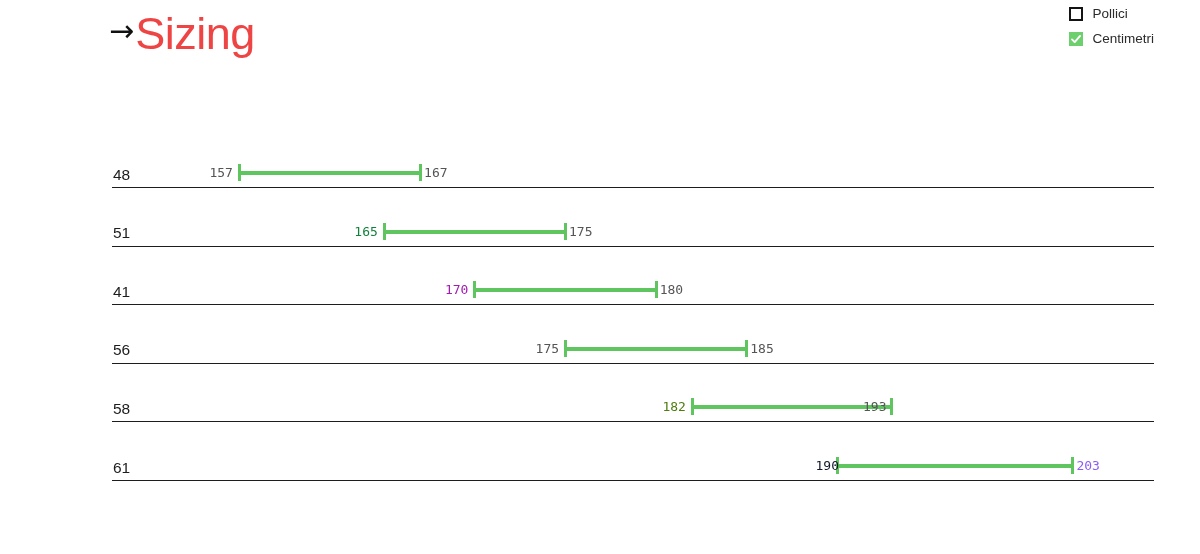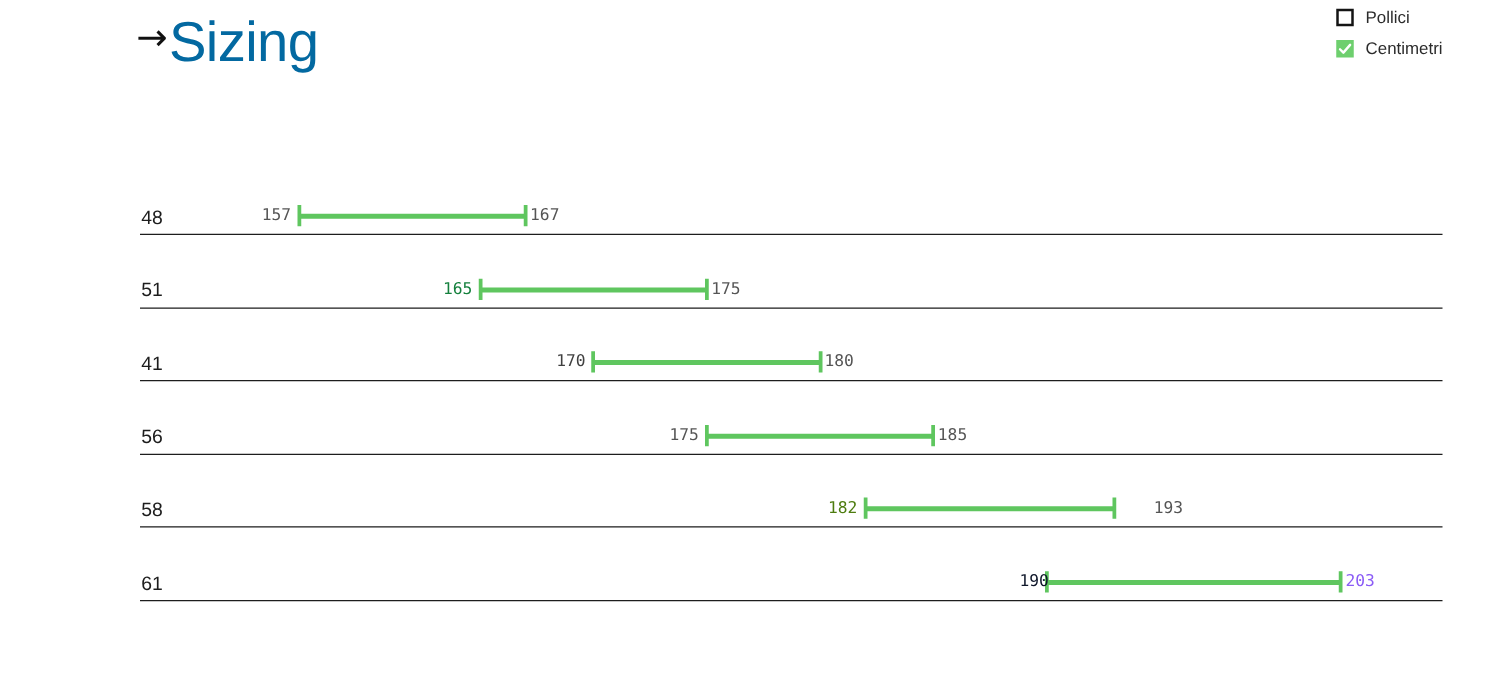--- a/index.html
+++ b/index.html
@@ -24,21 +24,21 @@
     line-height:1;
     color:#111;
     margin-right:1px;
     font-family:"DejaVu Sans", sans-serif;
     transform:translateY(-2px);
   }
   .title-text{
     font-size:45px;
     font-weight:400;
     letter-spacing:-0.5px;
-    color:#0369a1;
+    color:#ef4444;
     line-height:1;
     font-family:"Liberation Sans", sans-serif;
   }
 
   
   .legend{
     position:absolute;
     right:46px; top:6px;
     display:flex;
     flex-direction:column;
@@ -179,21 +179,21 @@
           <div class="val hi" style="left: 457.043px; color: rgb(85, 85, 85);">175</div>
         </div>
         <div class="row-rule"></div>
       </div>
       <div class="row" style="top: 265.2px;">
         <div class="row-label">41</div>
         <div class="bar-holder">
           <div class="bar" style="left: 362.435px; width: 181.217px; background: rgb(95, 198, 95);"></div>
           <div class="cap" style="left: 361.435px; background: rgb(95, 198, 95);"></div>
           <div class="cap" style="left: 542.652px; background: rgb(95, 198, 95);"></div>
-          <div class="val lo" style="right: 685.565px; color: #404040;">170</div>
+          <div class="val lo" style="right: 685.565px; color: #a21caf;">170</div>
           <div class="val hi" style="left: 547.652px; color: rgb(85, 85, 85);">180</div>
         </div>
         <div class="row-rule"></div>
       </div>
       <div class="row" style="top: 323.8px;">
         <div class="row-label">56</div>
         <div class="bar-holder">
           <div class="bar" style="left: 453.043px; width: 181.217px; background: rgb(95, 198, 95);"></div>
           <div class="cap" style="left: 452.043px; background: rgb(95, 198, 95);"></div>
           <div class="cap" style="left: 633.261px; background: rgb(95, 198, 95);"></div>
@@ -202,21 +202,21 @@
         </div>
         <div class="row-rule"></div>
       </div>
       <div class="row" style="top: 382.4px;">
         <div class="row-label">58</div>
         <div class="bar-holder">
           <div class="bar" style="left: 579.896px; width: 199.339px; background: rgb(95, 198, 95);"></div>
           <div class="cap" style="left: 578.896px; background: rgb(95, 198, 95);"></div>
           <div class="cap" style="left: 778.235px; background: rgb(95, 198, 95);"></div>
           <div class="val lo" style="right: 468.104px; color: #4d7c0f;">182</div>
-          <div class="val hi" style="left: 811px; color: rgb(85, 85, 85);">193</div>
+          <div class="val hi" style="left: 751px; color: rgb(85, 85, 85);">193</div>
         </div>
         <div class="row-rule"></div>
       </div>
       <div class="row" style="top: 441px;">
         <div class="row-label">61</div>
         <div class="bar-holder">
           <div class="bar" style="left: 724.87px; width: 235.583px; background: rgb(95, 198, 95);"></div>
           <div class="cap" style="left: 723.87px; background: rgb(95, 198, 95);"></div>
           <div class="cap" style="left: 959.452px; background: rgb(95, 198, 95);"></div>
           <div class="val lo" style="right: 315px; color: #0f172a;">190</div>

